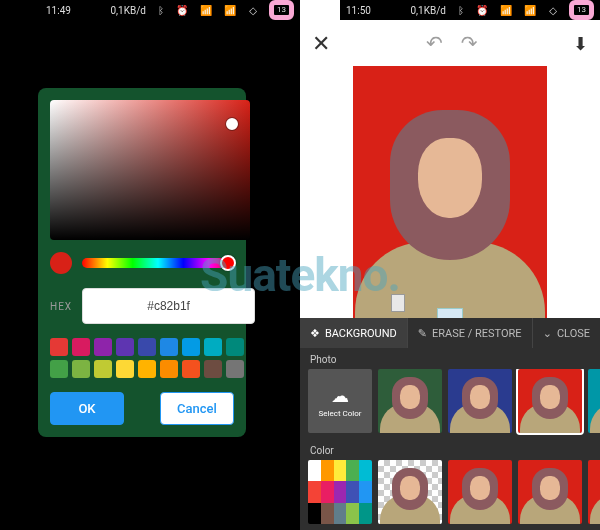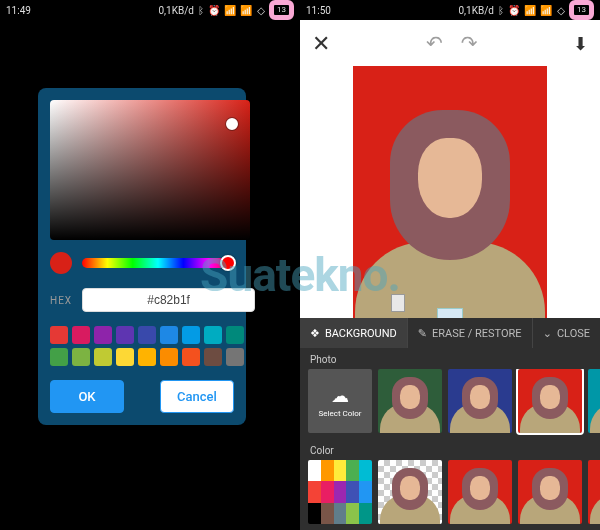--- a/index.html
+++ b/index.html
@@ -3,43 +3,43 @@
 <meta charset="utf-8">
 <style>
   * { box-sizing: border-box; margin: 0; padding: 0; }
   body { font-family: -apple-system, Roboto, Arial, sans-serif; background: #fff; }
   .canvas { width: 600px; height: 530px; display: flex; position: relative; }
   .phone { width: 300px; height: 530px; position: relative; overflow: hidden; }
   .phone-left { background: #000; }
   .phone-right { background: #fff; }
 
   
-  .statusbar { height: 20px; background: #000; color: #ddd; font-size: 10px; display: flex; align-items: center; padding: 0 6px; justify-content: space-between; }
+  .statusbar { height: 20px; background: #000; color: #ddd; font-size: 10px; display: flex; align-items: center; padding: 0 6px; justify-content: space-between; margin-left: 40px; }
   .sb-left { }
-  .sb-right { display: flex; gap: 4px; align-items: center; }
+  .sb-right { display: flex; gap: 12px; align-items: center; }
   .sb-icon { display: inline-block; }
   .sb-batt { border: 5px solid #f9a8d4; border-radius: 6px; padding: 0 3px; font-size: 8px; line-height: 10px; }
 
   
-  .dialog { position: absolute; top: 88px; left: 38px; width: 208px; background: #0c4a6e; border-radius: 8px; box-shadow: 0 4px 20px rgba(0,0,0,0.5); padding: 12px; }
+  .dialog { position: absolute; top: 88px; left: 38px; width: 208px; background: #14532d; border-radius: 8px; box-shadow: 0 4px 20px rgba(0,0,0,0.5); padding: 12px; }
   .satval { width: 200px; height: 140px; border-radius: 4px; position: relative;
     background:
       linear-gradient(to top, #000, rgba(0,0,0,0)),
       linear-gradient(to right, #fff, #d82117);
   }
   .sv-cursor { position: absolute; top: 18px; right: 12px; width: 12px; height: 12px; border-radius: 50%; background: #fff; border: 2px solid #fff; box-shadow: 0 0 0 1px rgba(0,0,0,.3); }
   .row-hue { display: flex; align-items: center; gap: 10px; margin-top: 12px; }
   .preview-dot { width: 22px; height: 22px; border-radius: 50%; background: #d82117; }
   .hue-bar { flex: 1; height: 10px; border-radius: 5px; position: relative;
     background: linear-gradient(to right, #f00, #ff0, #0f0, #0ff, #00f, #f0f, #f00);
   }
   .hue-cursor { position: absolute; top: -3px; right: -2px; width: 16px; height: 16px; border-radius: 50%; background:#f00; border: 2px solid #fff; box-shadow: 0 0 2px rgba(0,0,0,.5); }
   .hex-row { display: flex; align-items: center; gap: 10px; margin-top: 14px; }
   .hex-label { font-size: 10px; color: #999; letter-spacing: 1px; }
-  .hex-input { flex: 1; border: 1px solid #ddd; border-radius: 4px; padding: 4px 8px; font-size: 12px; text-align: center; color: #444; }
+  .hex-input { flex: 1; border: 1px solid #ddd; border-radius: 4px; padding: 10px 8px; font-size: 12px; text-align: center; color: #444; }
   .swatches { margin-top: 14px; display: grid; grid-template-columns: repeat(9, 1fr); gap: 4px; }
   .swatch { width: 18px; height: 18px; border-radius: 3px; }
   .btn-row { display: flex; gap: 8px; margin-top: 14px; }
   .btn { flex: 1; border: 1px solid #2196f3; border-radius: 4px; padding: 8px 0; font-size: 13px; font-weight: 500; text-align: center; cursor: pointer; }
   .btn-ok { background: #2196f3; color: #fff; }
   .btn-cancel { background: #fff; color: #2196f3; margin-left: 28px; }
 
   
   .editor-top { height: 46px; display: flex; align-items: center; justify-content: space-between; padding: 0 12px; background: #fff; }
   .top-mid { display: flex; gap: 18px; color: #9e9e9e; font-size: 20px; }

